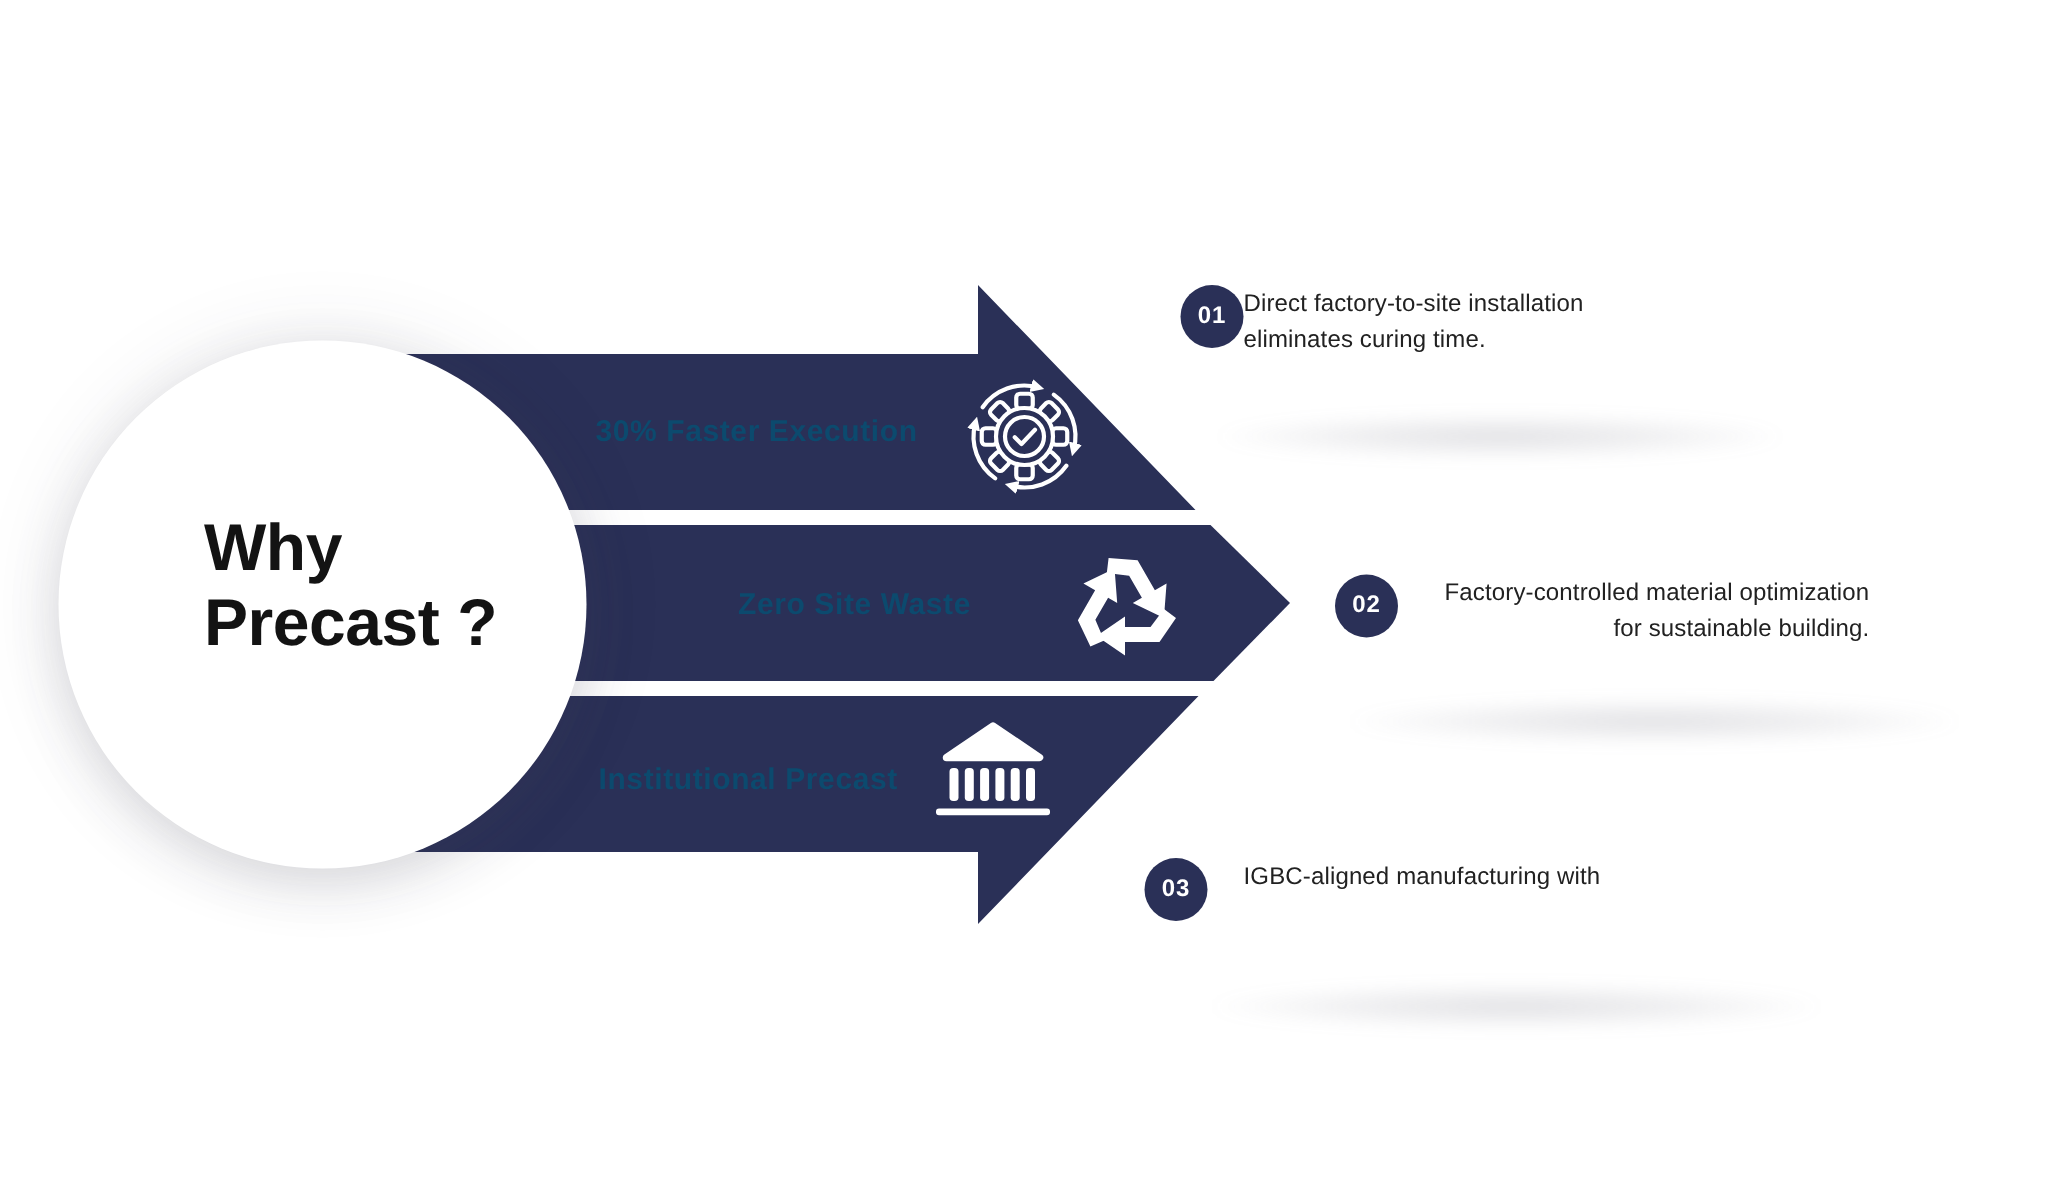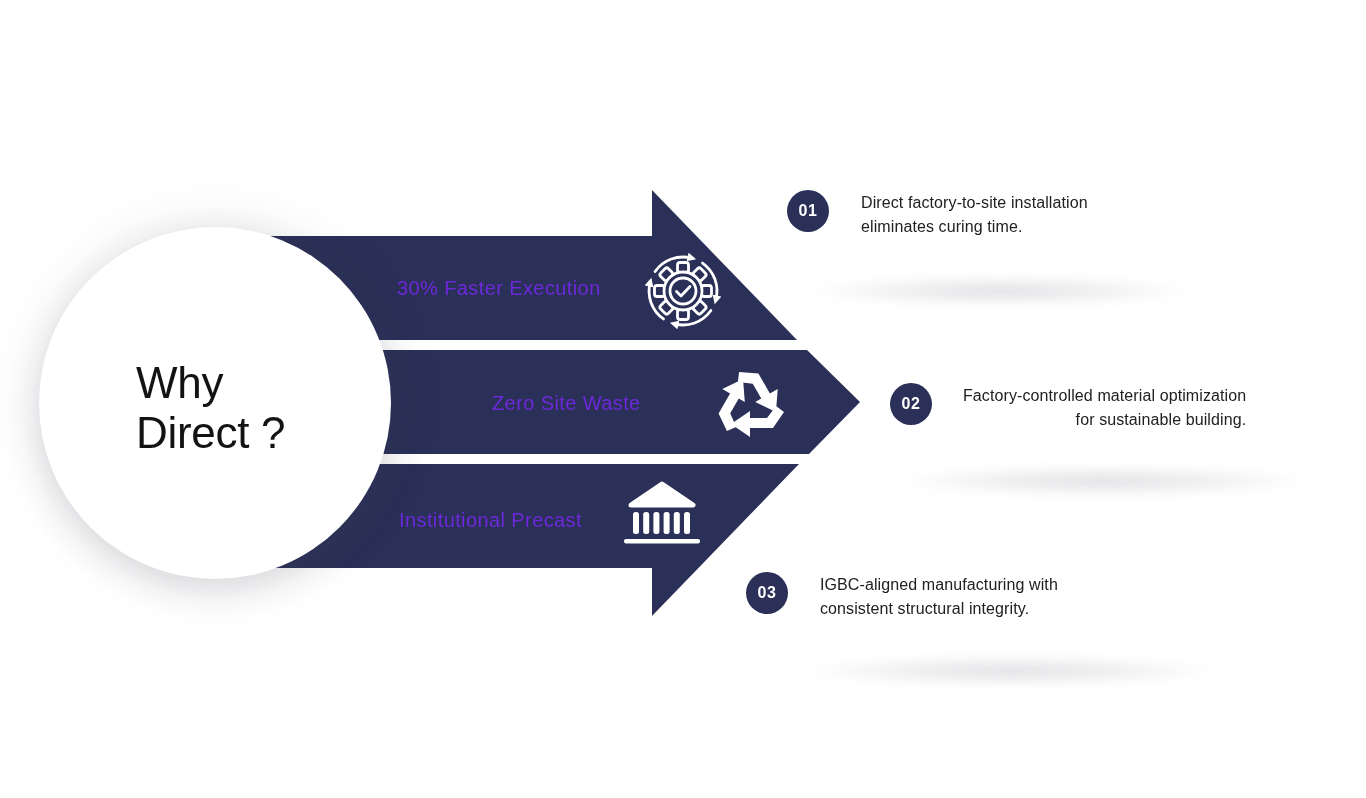--- a/index.html
+++ b/index.html
@@ -18,22 +18,22 @@
     filter:blur(5px);
   }
   .shadow-band.b1{left:810px;top:276px;width:380px;height:30px;}
   .shadow-band.b2{left:898px;top:466px;width:410px;height:30px;}
   .shadow-band.b3{left:806px;top:656px;width:410px;height:30px;}
 
   .arrows-svg{position:absolute;left:0;top:0;}
 
   .bar-label{
     position:absolute;
-    color:#6d28d9;
-    font-weight:400;
+    color:#0c4a6e;
+    font-weight:700;
     font-size:20px;
     letter-spacing:0.4px;
     white-space:nowrap;
   }
   .bar-label.l1{left:397px;top:277px;}
   .bar-label.l2{left:492px;top:392px;text-align:right;}
   .bar-label.l3{left:399px;top:509px;}
 
   .bar-icon{position:absolute;}
   .icon-gear{left:645px;top:253px;}
@@ -47,42 +47,40 @@
     border-radius:50%;
     background:#ffffff;
     box-shadow:0 10px 34px rgba(70,70,85,0.16), 0 0 55px rgba(60,60,80,0.10);
   }
   .hero-title{
     position:absolute;
     left:136px;top:341px;
     color:#131313;
     font-size:44px;
     line-height:50px;
-    font-weight:400;
+    font-weight:700;
     letter-spacing:-0.3px;
-    margin-top:17px;
   }
 
   .point{position:absolute;display:flex;align-items:flex-start;}
   .point.p1{left:787px;top:190px;justify-content:flex-end;}
   .point.p2{left:890px;top:383px;text-align:right;}
-  .point.p3{left:746px;top:572px;}
+  .point.p3{left:763px;top:572px;gap:24px;}
   .badge{
     width:42px;height:42px;
     border-radius:50%;
     background:#2A3057;
     color:#ffffff;
     font-weight:700;
     font-size:16px;
     letter-spacing:0.6px;
     display:flex;align-items:center;justify-content:center;
     flex:0 0 auto;
   }
   .point .desc{
-    margin-left:32px;
     margin-top:1px;
     color:#212121;
     font-size:16px;
     line-height:24px;
     letter-spacing:0.1px;
     white-space:nowrap;
   }
   .point.p2 .desc{margin-left:31px;}
   .point.p3 .desc{}
 </style>
@@ -153,21 +151,21 @@
       <rect x="41.6" y="32" width="6" height="22" rx="2.5" fill="#ffffff"></rect>
       <rect x="51.8" y="32" width="6" height="22" rx="2.5" fill="#ffffff"></rect>
       <rect x="62" y="32" width="6" height="22" rx="2.5" fill="#ffffff"></rect>
       <rect x="2" y="59" width="76" height="4.5" rx="2" fill="#ffffff"></rect>
     </svg>
   </span>
 
   <div class="hero-circle"></div>
   <div class="hero-title">
     <div>Why</div>
-    <div>Direct ?</div>
+    <div>Precast ?</div>
   </div>
 
   <div class="point p1">
     <div class="badge">01</div>
     <div class="desc">
       <div>Direct factory-to-site installation</div>
       <div>eliminates curing time.</div>
     </div>
   </div>
 
@@ -176,17 +174,16 @@
     <div class="desc">
       <div>Factory-controlled material optimization</div>
       <div>for sustainable building.</div>
     </div>
   </div>
 
   <div class="point p3">
     <div class="badge">03</div>
     <div class="desc">
       <div>IGBC-aligned manufacturing with</div>
-      <div>consistent structural integrity.</div>
     </div>
   </div>
 
 </div>
 
 </body></html>

